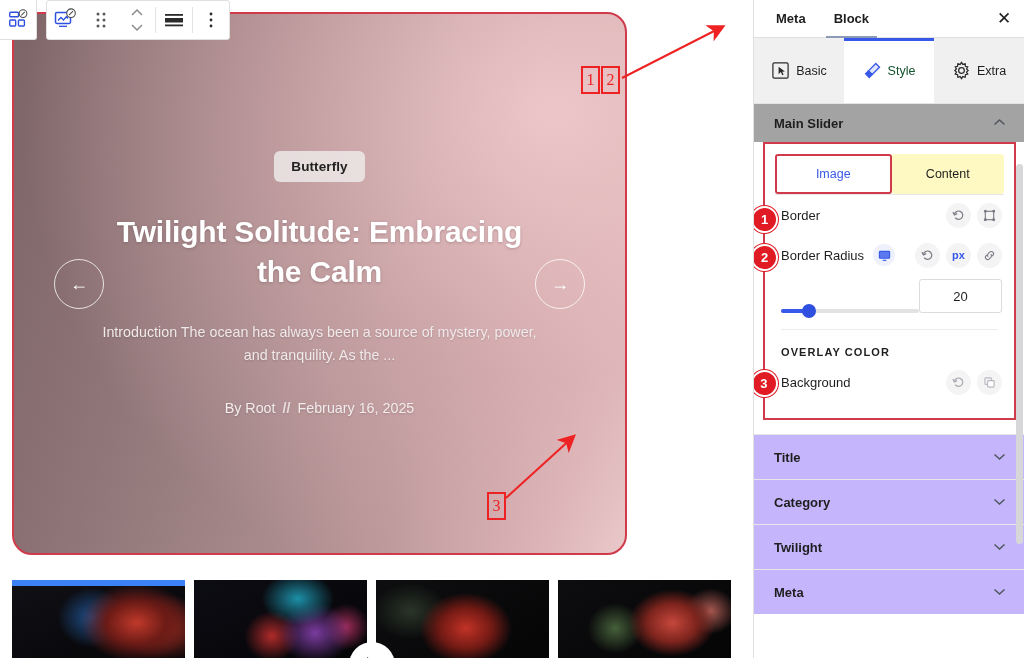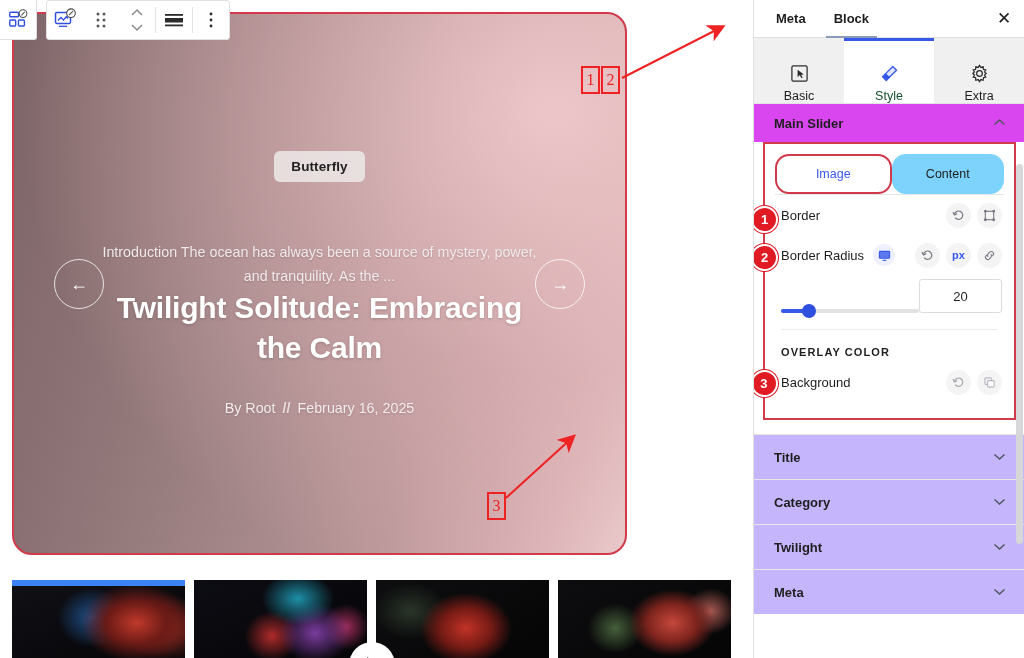--- a/index.html
+++ b/index.html
@@ -216,22 +216,22 @@
     font-size:17px; color:#1e1e1e; cursor:pointer;
   }
 
   #seg-tabs {
     display:flex; height:66px;
     border-bottom:1px solid #e4e4e4;
     background:#f0f0f0;
   }
   .seg {
     flex:1;
-    display:flex; flex-direction:column;
-    align-items:center; justify-content:flex-end; gap:6px;
+    display:flex; 
+    align-items:center; justify-content:center; gap:6px;
     font-size:12.5px; color:#1e1e1e;
     cursor:pointer;
     background:#f0f0f0;
     position:relative;
   }
   .seg.active {
     background:#fff;
     color:#14532d;
   }
   .seg.active::before {
@@ -243,49 +243,49 @@
   #panel-scroll {
     flex:1; overflow:hidden; position:relative;
   }
 
   .section-head {
     height:38px;
     display:flex; align-items:center; justify-content:space-between;
     padding:0 18px 0 20px;
     font-size:13px; font-weight:700; color:#1e1e1e;
     cursor:pointer;
-    background:#d946ef;
+    background:#a3a3a3;
   }
   .section-head .chev { color:#50575e; font-size:11px; }
 
   #style-body {
     position:relative;
     border:2px solid #d03a4b;
     margin:0 8px 0 9px;
     padding:0;
   }
 
   #imgcontent-tabs {
     display:flex;
     margin:10px 10px 0 10px;
     height:40px;
   }
   .ictab {
     flex:1;
     display:flex; align-items:center; justify-content:center;
     font-size:12.5px;
     cursor:pointer;
-    border-radius:14px;
+    border-radius:3px;
   }
   #ictab-image {
     background:#fff; color:#3858e9;
     border:2px solid #d03a4b;
   }
   #ictab-content {
-    background:#7dd3fc; color:#1e1e1e;
+    background:#fef9c3; color:#1e1e1e;
   }
   .ic-underline { height:1px; background:#e6e6e6; margin:0 10px; }
 
   .ctrl-row {
     display:flex; align-items:center;
     padding:0 12px 0 16px;
     height:40px;
   }
   .ctrl-label {
     font-size:13px; color:#1e1e1e;
@@ -377,22 +377,22 @@
 </style>
 </head>
 <body>
 
 <div id="canvas">
 
   <div id="slide-wrap">
     <div id="slide">
       <div class="slide-inner">
         <div id="cat-badge">Butterfly</div>
+        <div id="slide-title">Twilight Solitude: Embracing the Calm</div>
         <div id="slide-excerpt">Introduction The ocean has always been a source of mystery, power, and tranquility. As the ...</div>
-        <div id="slide-title">Twilight Solitude: Embracing the Calm</div>
         <div id="slide-meta">
           <span>By Root</span>
           <span class="sep">//</span>
           <span>February 16, 2025</span>
         </div>
       </div>
       <div class="nav-arrow" id="nav-prev">←</div>
       <div class="nav-arrow" id="nav-next">→</div>
     </div>
   </div>

